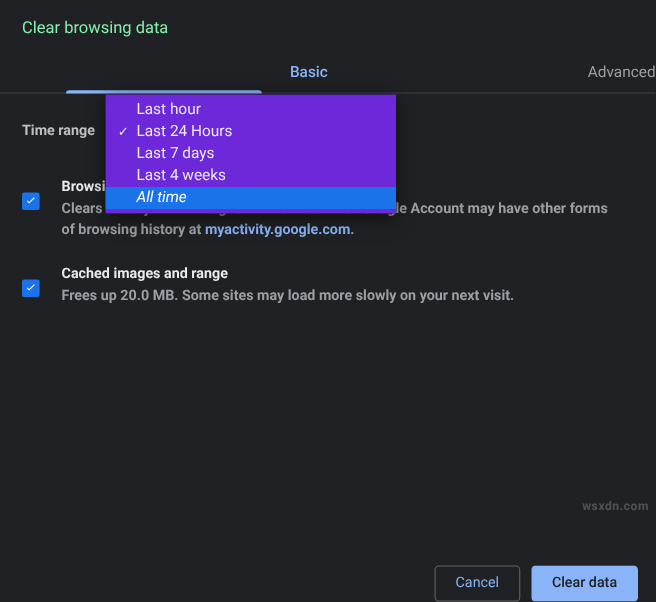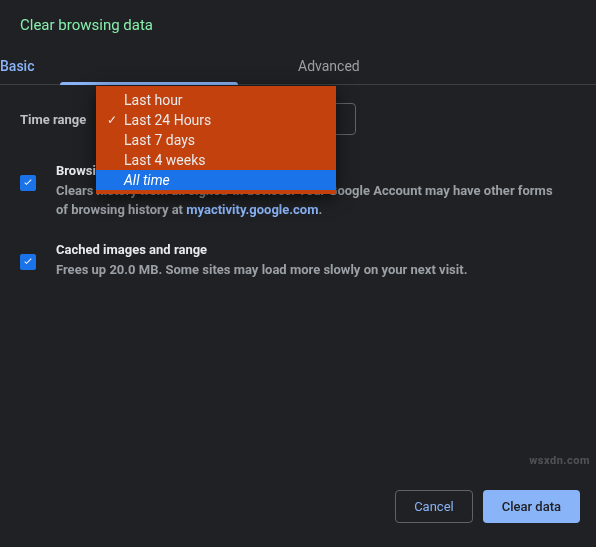--- a/index.html
+++ b/index.html
@@ -18,21 +18,21 @@
       font-size: 15px;
       font-weight: 400;
       color: #86efac;
     }
     .tabs {
       display: flex;
       border-bottom: 1px solid #3c4043;
     }
     .tab {
       flex: 1;
-      text-align: left;
+      text-align: right;
       padding: 12px 0 10px 0;
       color: #9aa0a6;
       font-size: 14px;
       cursor: pointer;
       position: relative;
     }
     .tab.active {
       color: #8ab4f8;
       font-weight: 500;
     }
@@ -97,22 +97,22 @@
       color: #9aa0a6;
       font-size: 13px;
       line-height: 1.45;
     }
     .check-desc .link { color: #8ab4f8; }
 
     .dropdown {
       position: absolute;
       left: 96px;
       top: 86px;
-      width: 240px;
-      background: #c2410c;
+      width: 264px;
+      background: #6d28d9;
       box-shadow: 0 4px 16px rgba(0,0,0,0.6);
       padding: 4px 0;
       z-index: 10;
     }
     .dd-item {
       display: flex;
       align-items: center;
       padding: 2px 8px 2px 8px;
       font-size: 14px;
       color: #e8eaed;
@@ -128,21 +128,21 @@
     .dd-label { flex: 1; padding-left: 4px; }
     .dd-item.highlight {
       background: #1a73e8;
       color: #fff;
       font-style: italic;
     }
 
     .footer {
       position: absolute;
       right: 16px;
-      bottom: 24px;
+      bottom: 0;
       display: flex;
       gap: 10px;
     }
     .btn {
       border-radius: 4px;
       font-size: 13px;
       padding: 8px 18px;
       cursor: pointer;
       border: 1px solid transparent;
     }

